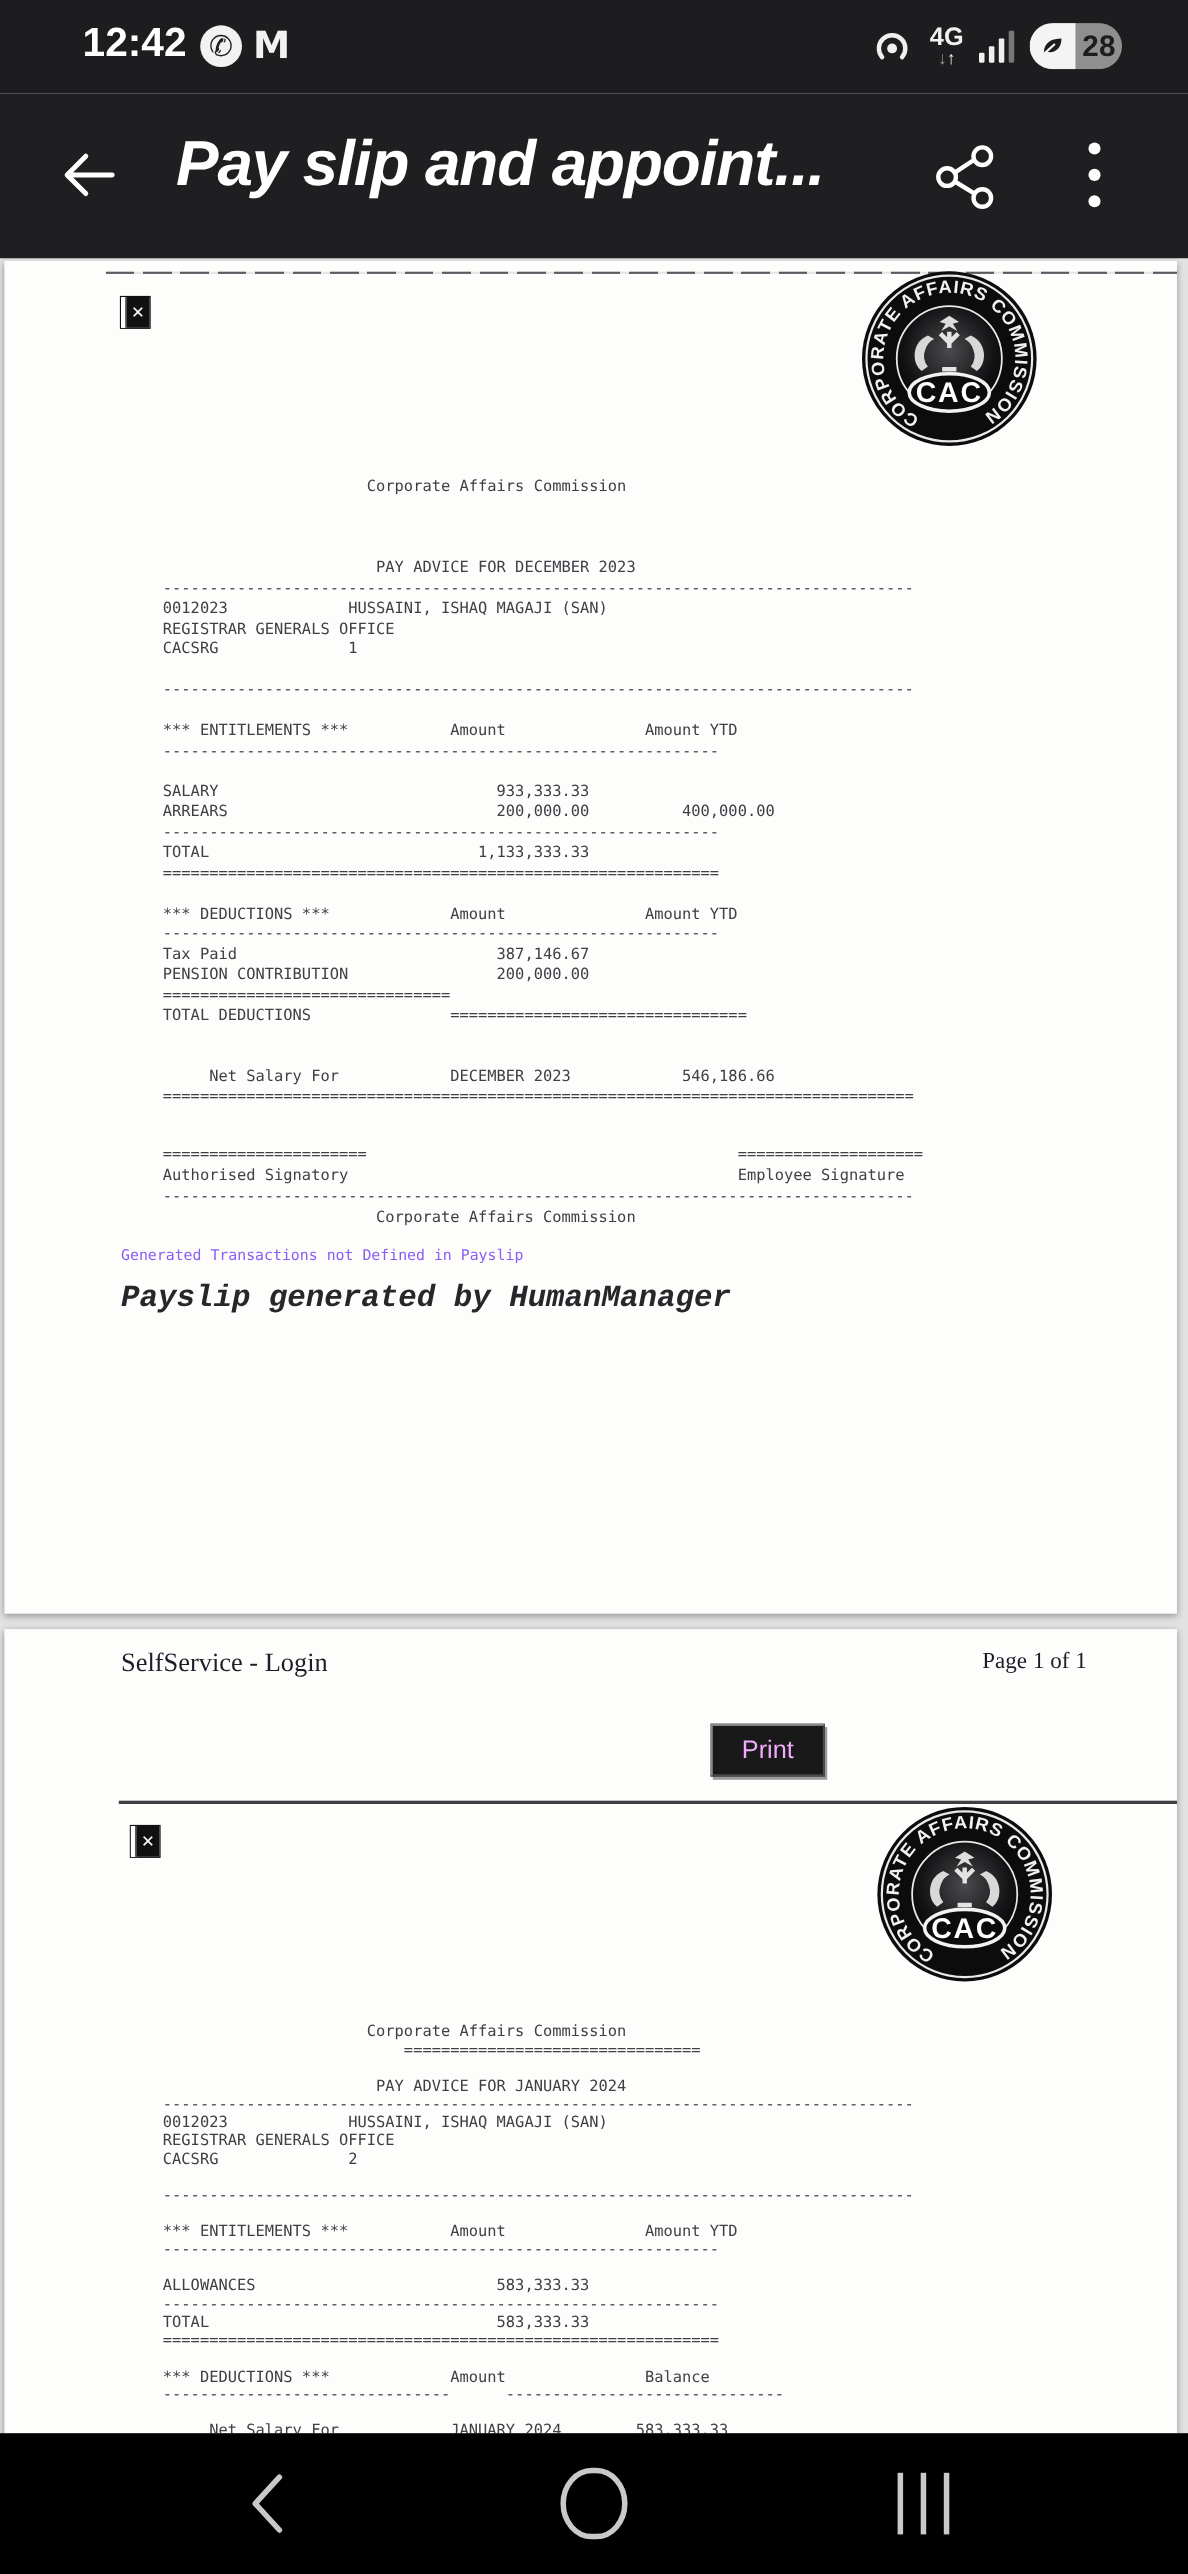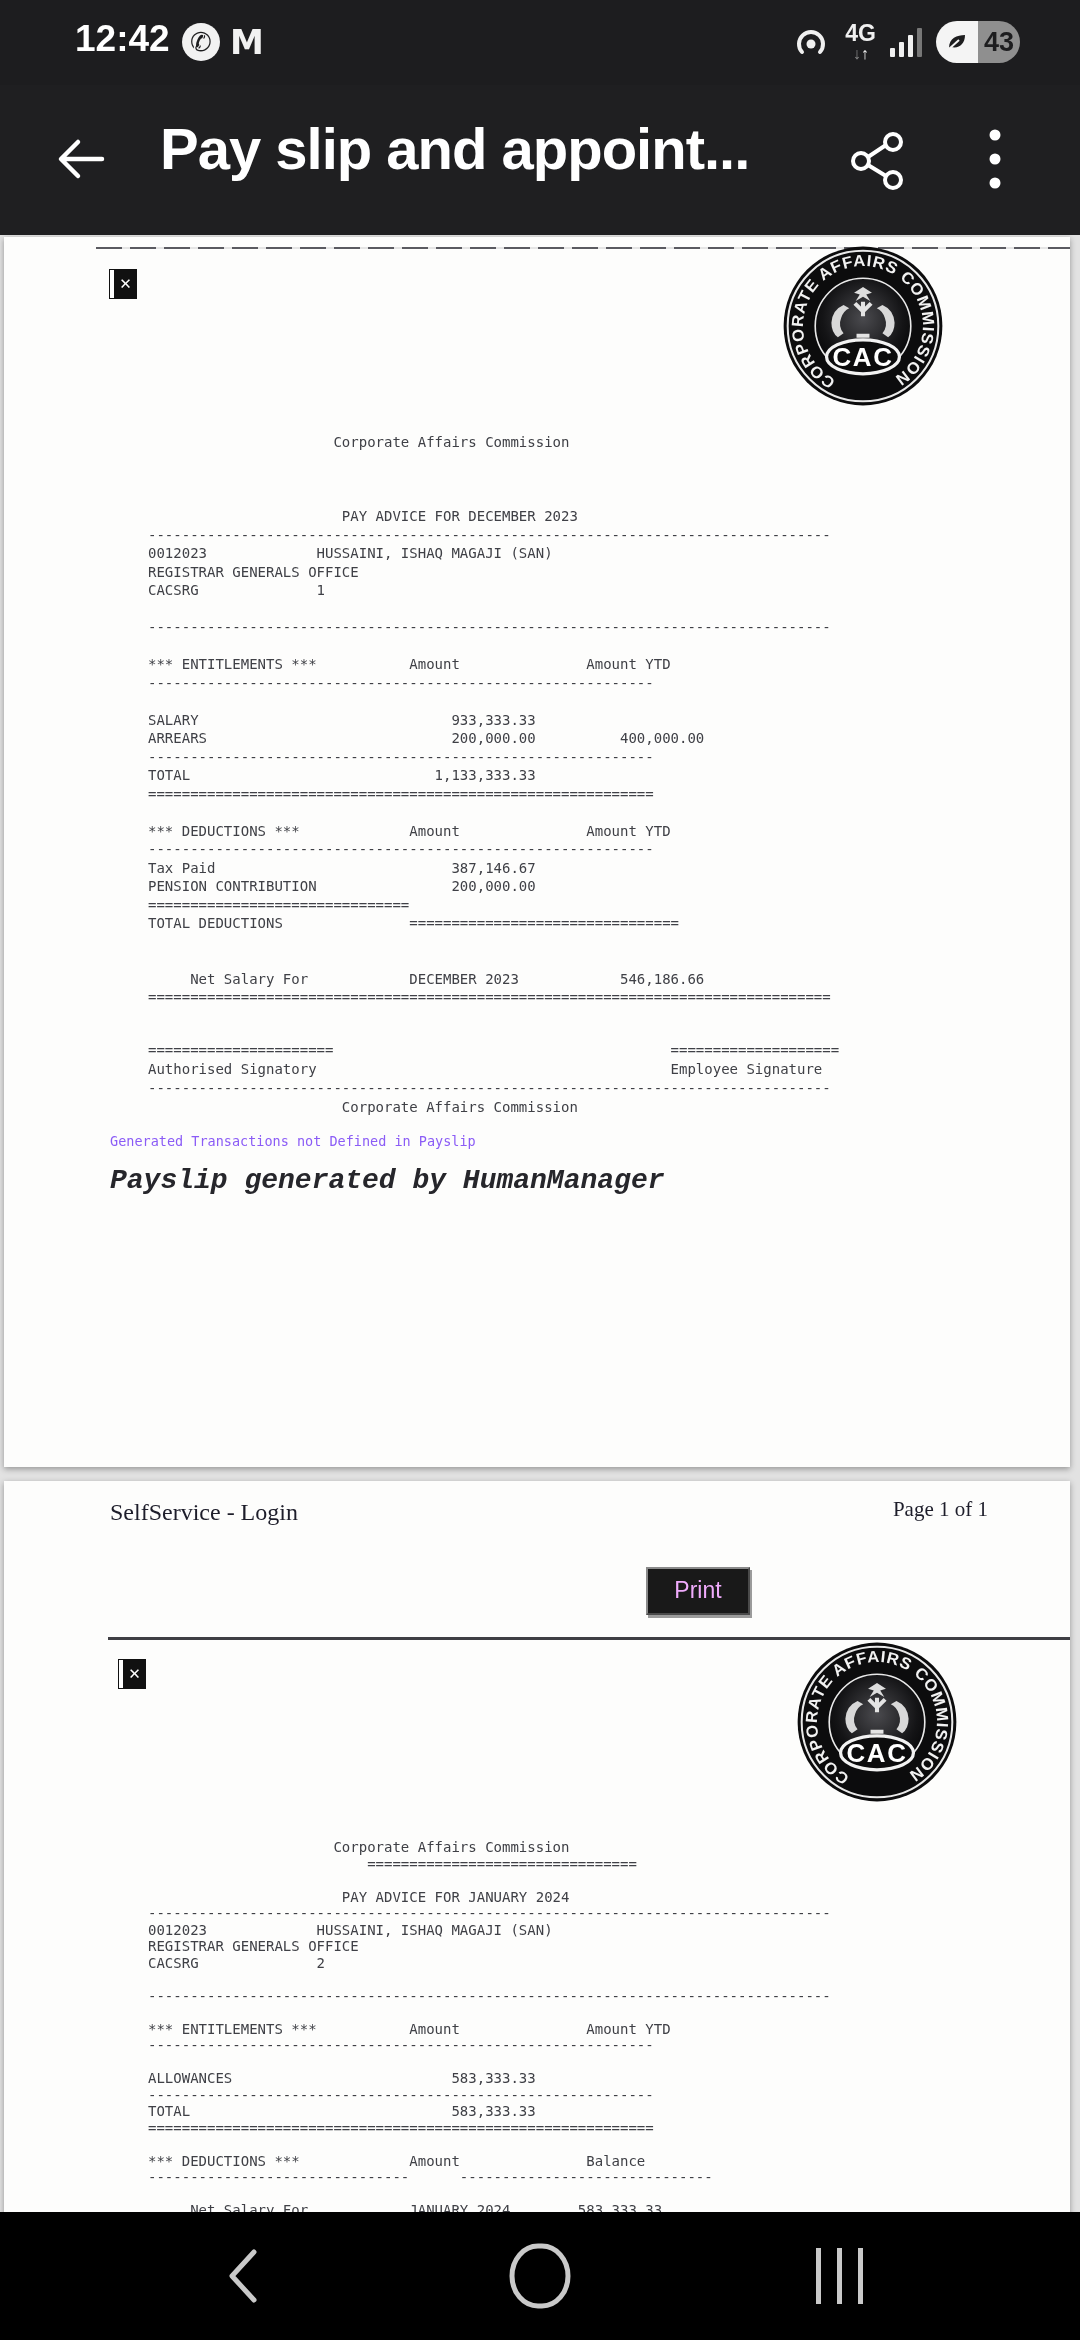--- a/index.html
+++ b/index.html
@@ -20,21 +20,21 @@
   .sb-bars{display:flex;align-items:flex-end;gap:4px;height:30px;}
   .sb-bars i{display:block;width:5px;background:#f0f0f0;border-radius:1px;}
   .sb-bars i.dim{background:#777;}
   .sb-batt{display:flex;width:84px;height:42px;border-radius:21px;overflow:hidden;}
   .sb-batt .half-l{width:42px;background:#f4f4f4;display:flex;align-items:center;justify-content:center;}
   .sb-batt .half-r{width:42px;background:#8f8f8f;color:#1d1d1f;font-size:27px;font-weight:700;display:flex;align-items:center;justify-content:center;}
 
   
   .app-bar{position:absolute;top:85px;left:0;width:1080px;height:150px;background:#1f1f21;color:#fff;}
   .ab-back{position:absolute;left:52px;top:48px;}
-  .ab-title{position:absolute;left:160px;top:30px;font-size:58px;font-weight:700;letter-spacing:-1px;white-space:nowrap;max-width:690px;overflow:hidden;}
+  .ab-title{position:absolute;left:160px;top:30px;font-size:58px;font-weight:700;letter-spacing:-1px;white-space:nowrap;max-width:690px;overflow:hidden;font-style:italic;}
   .ab-share{position:absolute;left:848px;top:46px;}
   .ab-menu{position:absolute;left:988px;top:42px;}
 
   
   .viewer{position:absolute;top:235px;left:0;width:1080px;height:1977px;background:#e2e2e2;overflow:hidden;}
   .page{position:absolute;left:4px;width:1066px;background:#fdfdfc;box-shadow:0 2px 6px rgba(0,0,0,.35);}
   .page1{top:2px;height:1230px;}
   .page2{top:1246px;height:740px;}
   .mono{position:absolute;margin:0;font-family:"DejaVu Sans Mono",monospace;font-size:14px;color:#3f4046;white-space:pre;}
   .p1-body{left:144px;top:196px;line-height:18.5px;}
@@ -92,21 +92,21 @@
           <i style="height:22px"></i>
           <i class="dim" style="height:29px"></i>
       </div>
       <div class="sb-batt">
         <div class="half-l">
           <svg width="24" height="24" viewBox="0 0 24 24">
             <path d="M4,18 C4,8 12,5 20,5 C20,14 14,19 6,17 Z" fill="#1d1d1f"></path>
             <path d="M4,19 L14,10" stroke="#f4f4f4" stroke-width="2"></path>
           </svg>
         </div>
-        <div class="half-r">43</div>
+        <div class="half-r">28</div>
       </div>
     </div>
   </div>
 
   <div class="app-bar">
     <div class="ab-back">
       <svg width="58" height="52" viewBox="0 0 58 52">
         <path d="M50,26 L10,26 M26,9 L9,26 L26,43" fill="none" stroke="#fff" stroke-width="4.5" stroke-linecap="round" stroke-linejoin="round"></path>
       </svg>
     </div>

